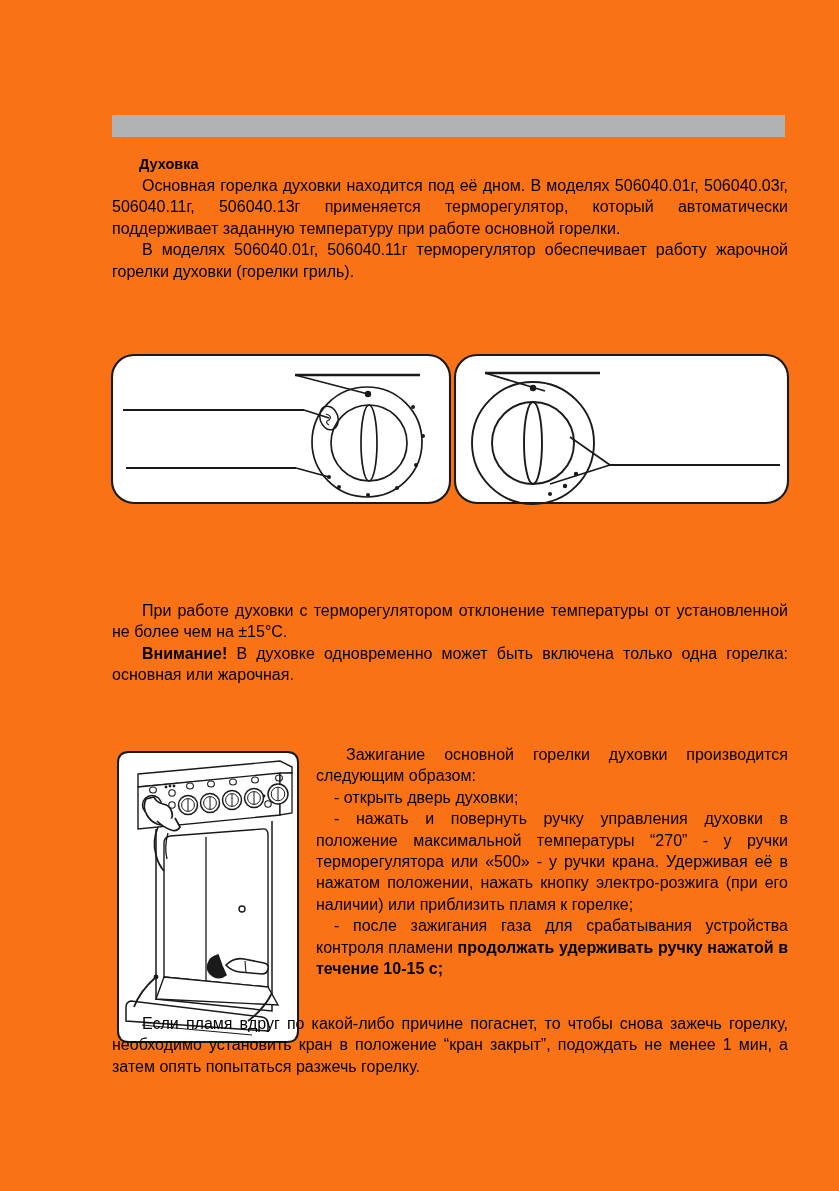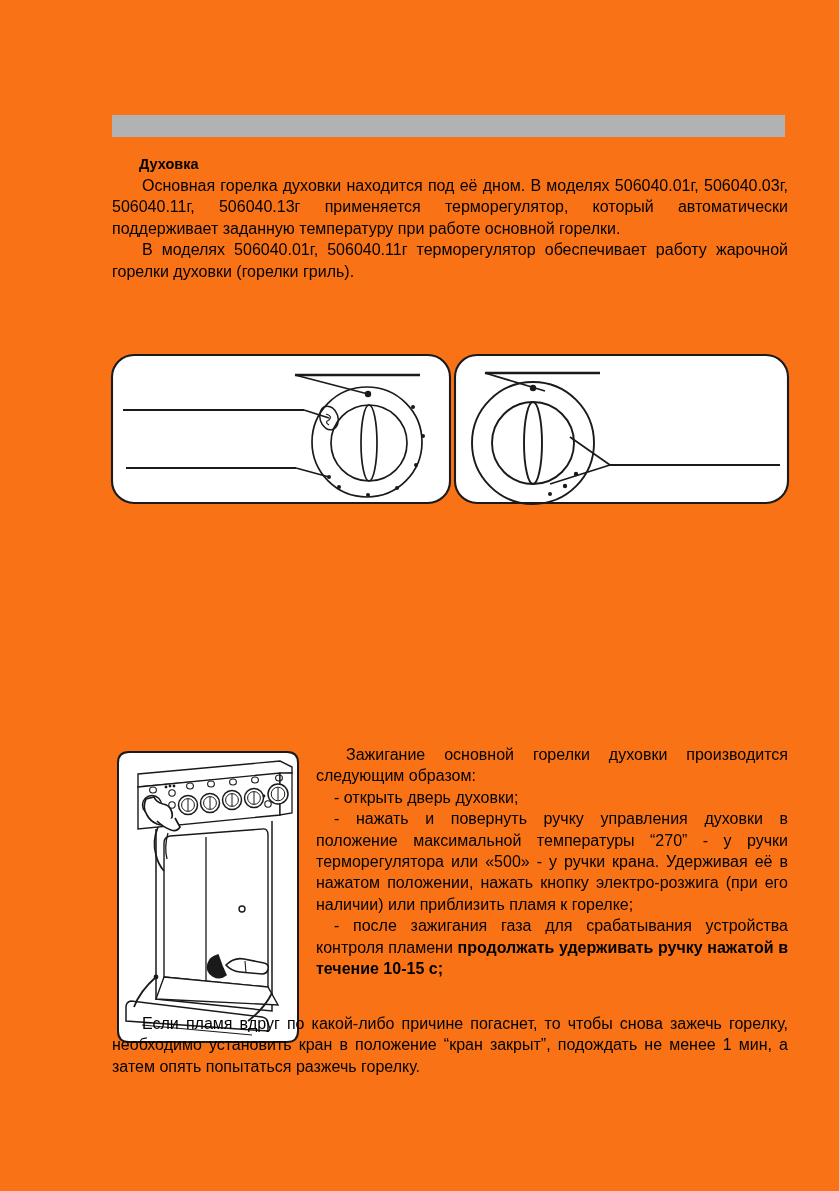--- a/index.html
+++ b/index.html
@@ -161,20 +161,24 @@
         <circle cx="423" cy="91" r="41" fill="none" stroke="#1a1a1a" stroke-width="1.9"></circle>
         <ellipse cx="423" cy="91" rx="9" ry="41" fill="none" stroke="#1a1a1a" stroke-width="1.9"></ellipse>
 
         <circle cx="466" cy="122" r="2.2" fill="#1a1a1a"></circle>
         <circle cx="455" cy="134" r="2.2" fill="#1a1a1a"></circle>
         <circle cx="440" cy="142" r="2.0" fill="#1a1a1a"></circle>
       </g>
     </svg>
   </div>
 
+  <div class="blk-2">
+    <p class="para">При работе духовки с терморегулятором отклонение температуры от установленной не более  чем на ±15°С.</p>
+    <p class="para"><span class="warn">Внимание!</span><span> В духовке одновременно может быть включена только одна горелка: основная или жарочная.</span></p>
+  </div>
 
   <div class="flow-section">
 
     <div class="oven-float">
       <svg width="196" height="296" viewBox="0 0 196 296">
 
         <path d="M6 14 q0-11 11-11 h158 q11 0 11 11 v268 q0 11-11 11 h-158 q-11 0-11-11 z" fill="#ffffff" stroke="#1a1a1a" stroke-width="2"></path>
 
         <path d="M26 25 L168 12 L180 18 L180 24 L26 38 Z" fill="#ffffff" stroke="#1a1a1a" stroke-width="1.4"></path>
 

